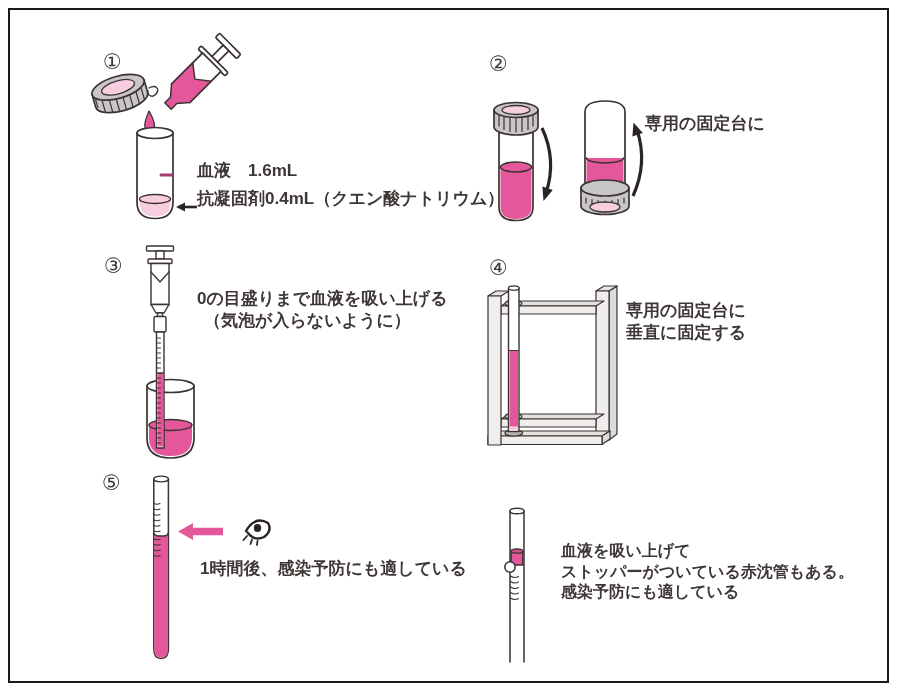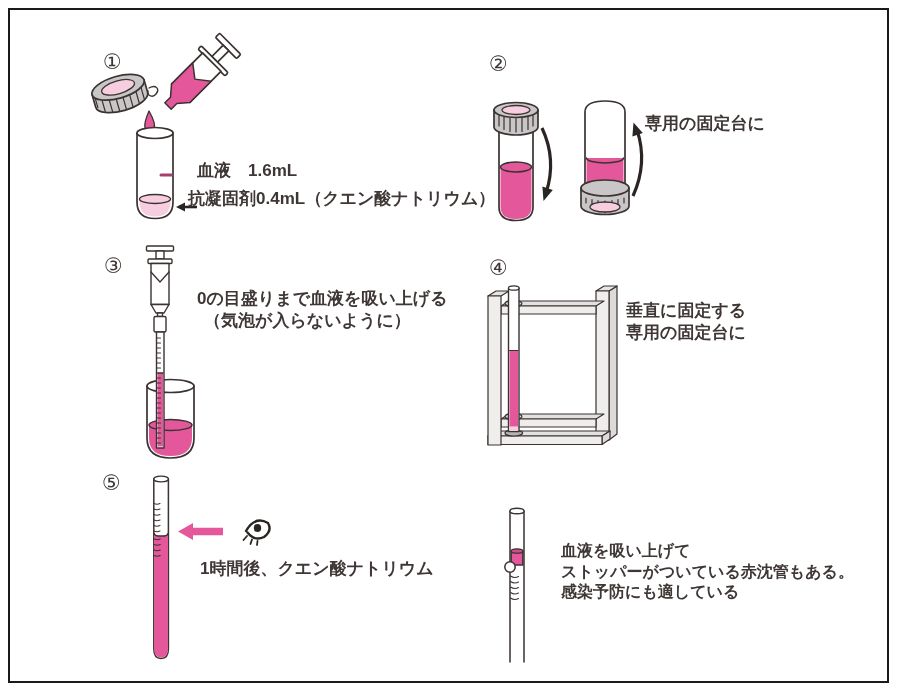--- a/index.html
+++ b/index.html
@@ -189,32 +189,32 @@
     </g>
   </svg>
 
   <div class="stepnum" style="left:103px;top:50px;">①</div>
   <div class="stepnum" style="left:489px;top:52px;">②</div>
   <div class="stepnum" style="left:104px;top:254px;">③</div>
   <div class="stepnum" style="left:489px;top:256px;">④</div>
   <div class="stepnum" style="left:102px;top:471px;">⑤</div>
 
   <div class="lbl" style="left:197px;top:160px;">血液　1.6mL</div>
-  <div class="lbl" style="left:188px;top:188px;">抗凝固剤0.4mL（クエン酸ナトリウム）</div>
+  <div class="lbl" style="left:197px;top:188px;">抗凝固剤0.4mL（クエン酸ナトリウム）</div>
 
   <div class="lbl" style="left:645px;top:113px;">専用の固定台に</div>
 
   <div class="lbl" style="left:197px;top:288px;">0の目盛りまで血液を吸い上げる</div>
   <div class="lbl" style="left:204px;top:310px;">（気泡が入らないように）</div>
 
   <div class="lbl" style="left:626px;top:300px;">
+    <div>専用の固定台に</div>
     <div>垂直に固定する</div>
-    <div>専用の固定台に</div>
   </div>
 
-  <div class="lbl" style="left:200px;top:558px;">1時間後、クエン酸ナトリウム</div>
+  <div class="lbl" style="left:200px;top:558px;">1時間後、感染予防にも適している</div>
 
   <div class="note-block" style="left:561px;top:541px;">
     <div>血液を吸い上げて</div>
     <div>ストッパーがついている赤沈管もある。</div>
     <div>感染予防にも適している</div>
   </div>
 </div>
 
 </body></html>

